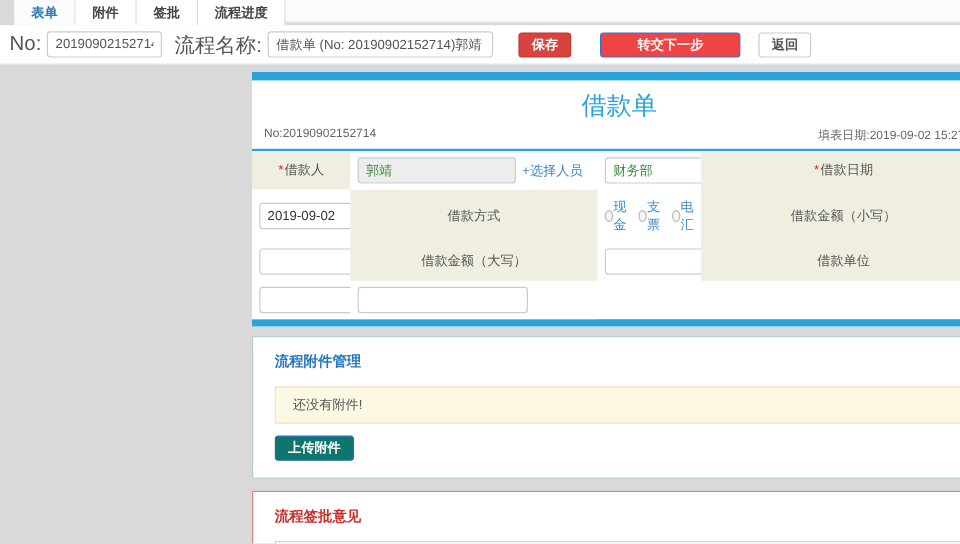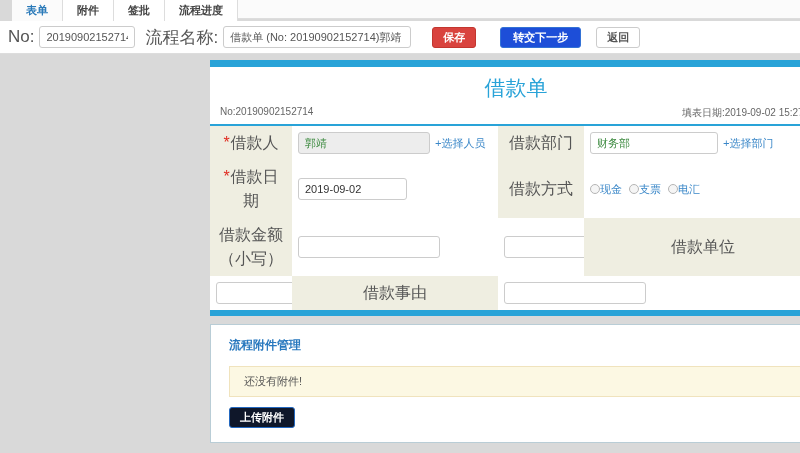--- a/index.html
+++ b/index.html
@@ -14,52 +14,52 @@
   .tab:first-child { border-left:none; }
 
   
   .toolbar { position:absolute; top:21px; left:0; width:800px; height:33px; background:#fff; border-bottom:1px solid #ddd; display:flex; align-items:center; padding:0 8px; }
   .toolbar label { font-size:17px; color:#555; margin-right:5px; }
   .tb-input { height:22px; border:1px solid #ccc; border-radius:3px; font-size:11px; color:#555; padding:0 6px; font-family:inherit; }
   .no-input { width:96px; }
   .proc-input { width:188px; }
   .btn { height:21px; border-radius:3px; font-size:11px; font-weight:bold; padding:0 10px; cursor:pointer; display:inline-flex; align-items:center; font-family:inherit; }
   .btn-save { background:#d9433e; border:1px solid #c2362f; color:#fff; margin-left:21px; }
-  .btn-next { background:#1d4ed8; border:1px solid #3372d6; color:#fff; margin-left:24px; padding:0 12px;text-align:center; }
+  .btn-next { background:#ef4444; border:1px solid #3372d6; color:#fff; margin-left:24px; padding:0 30px;text-align:center; }
   .btn-back { background:#fff; border:1px solid #ccc; color:#555; margin-left:15px; }
 
   
   .main { position:absolute; left:210px; top:60px; width:612px; }
 
   
   .form-panel { background:#fff; }
   .blue-bar-top { height:7px; background:#29a3d8; }
   .blue-bar-bottom { height:6px; background:#29a3d8; }
   .form-title { text-align:center; color:#29a3d8; font-size:21px; font-weight:500; padding:7px 0 4px; }
   .form-meta { display:flex; justify-content:space-between; padding:0 10px 4px; font-size:10px; color:#666; border-bottom:2px solid #29a3d8; }
   .form-grid { display:grid; grid-template-columns:82px 206px 86px 1fr; }
-  .lbl { background:#efeee1; display:flex; align-items:center; justify-content:center; text-align:center; font-size:16px; color:#555; padding:5px 8px; line-height:1.5; }
+  .lbl { background:#efeee1; display:flex; align-items:center; justify-content:center; text-align:center; font-size:11px; color:#555; padding:5px 8px; line-height:1.5; }
   .fld { background:#fff; display:flex; align-items:center; padding:5px 4px 5px 6px; min-height:32px; }
   .req { color:#e02b20; margin-right:1px; }
   .inp { height:22px; border:1px solid #ccc; border-radius:3px; font-size:11px; padding:0 6px; font-family:inherit; color:#333; }
   .inp-ro { background:#ededed; color:#3d8b40; width:132px; }
   .inp-dept { background:#fff; color:#3d8b40; width:128px; }
   .inp-date { width:109px; }
   .inp-m { width:142px; }
   a.sel-link { font-size:11px; color:#3a87c8; text-decoration:none; margin-left:5px; white-space:nowrap; cursor:pointer;font-family:Liberation Mono, monospace; }
   .radio-group { display:flex; align-items:center; gap:7px; }
   .radio-opt { display:flex; align-items:center; gap:0; cursor:pointer; }
   .radio-circle { width:10px; height:10px; border:1px solid #b5b5b5; border-radius:50%; background:#f5f5f5; display:inline-block; }
   .radio-opt span.rlab { font-size:11px; color:#3a87c8; }
 
   
   .attach-panel { margin-top:8px; background:#fff; border:1px solid #b9cdd6; padding:12px 18px 14px; }
   .attach-title { color:#2878be; font-size:12px; font-weight:bold; }
   .attach-alert { margin-top:12px; background:#fcf8e3; border:1px solid #f0e3bd; padding:7px 14px; font-size:11px; color:#555; }
-  .btn-upload { margin-top:10px; background:#0f172a; border:1px solid #2368c0; color:#fff; height:21px; font-size:11px; font-weight:bold; padding:0 10px; border-radius:3px; cursor:pointer; font-family:inherit; }
+  .btn-upload { margin-top:10px; background:#0f766e; border:1px solid #2368c0; color:#fff; height:21px; font-size:11px; font-weight:bold; padding:0 10px; border-radius:3px; cursor:pointer; font-family:inherit; }
 
   
   .approval-panel { margin-top:10px; background:#fff; border:1px solid #d9837c; padding:12px 18px; height:130px; }
   .approval-title { color:#c9302c; font-size:12px; font-weight:bold; }
   .editor { margin-top:12px; border:1px solid #c9c9c9; background:#fff; }
   .ed-toolbar { display:flex; align-items:center; padding:4px 7px; border-bottom:1px solid #ddd; background:#fcfcfc; gap:6px; }
 </style>
 </head>
 <body>
 
@@ -93,23 +93,20 @@
       </div>
       <div class="form-grid">
 
         <div class="lbl">
           <span><span class="req">*</span><span>借款人</span></span>
         </div>
         <div class="fld">
           <input class="inp inp-ro" value="郭靖" style="">
           <a class="sel-link">+选择人员</a>
         </div>
-        <div class="lbl">
-            <span>借款部门</span>
-          </div>
         <div class="fld">
           <input class="inp inp-dept" value="财务部" style="">
           <a class="sel-link">+选择部门</a>
         </div>
 
         <div class="lbl">
           <span><span class="req">*</span><span>借款日期</span></span>
         </div>
         <div class="fld">
           <input class="inp inp-date" value="2019-09-02" style="">
@@ -133,33 +130,33 @@
             </span>
           </div>
         </div>
 
         <div class="lbl" style="min-height:44px;">
             <span>借款金额（小写）</span>
           </div>
         <div class="fld">
           <input class="inp inp-m" style="">
         </div>
+        <div class="lbl">
+            <span>借款金额（大写）</span>
+          </div>
         <div class="fld">
           <input class="inp inp-m" style="">
         </div>
 
         <div class="lbl">
             <span>借款单位</span>
           </div>
         <div class="fld">
           <input class="inp inp-m" style="">
         </div>
-        <div class="lbl">
-            <span>借款事由</span>
-          </div>
         <div class="fld">
           <input class="inp inp-m" style="">
         </div>
       </div>
       <div class="blue-bar-bottom"></div>
     </div>
 
     <div class="attach-panel">
       <div class="attach-title">流程附件管理</div>
       <div class="attach-alert">还没有附件!</div>

